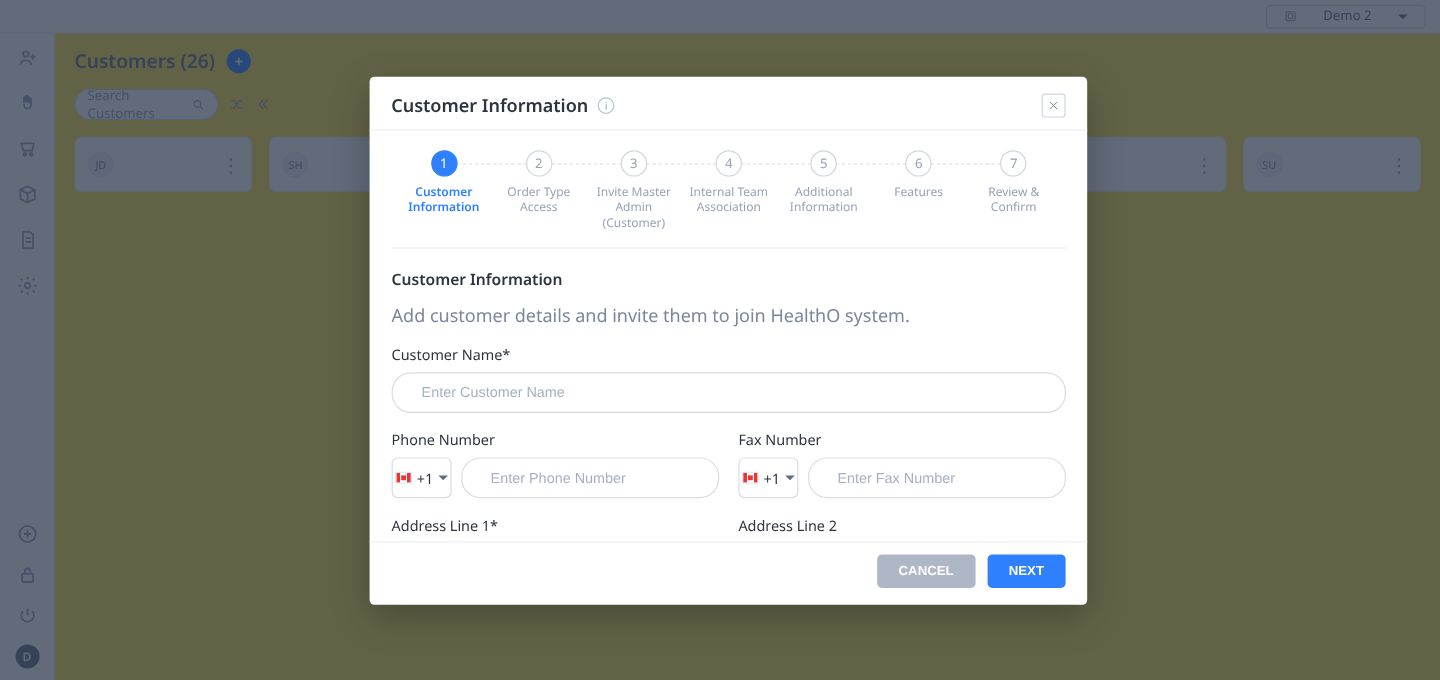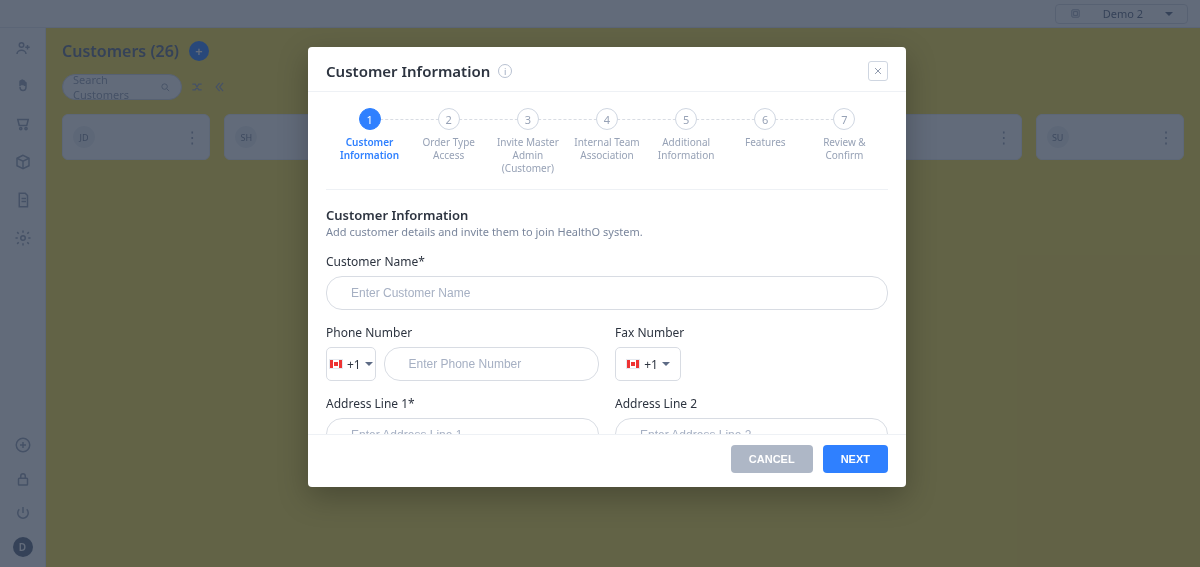--- a/index.html
+++ b/index.html
@@ -21,21 +21,21 @@
   .search-cust{height:26px;width:120px;border:1px solid #d8dce3;border-radius:14px;font-size:11px;color:#97a2b6;padding:0 10px;display:flex;align-items:center;justify-content:space-between;background:#fff}
   .panel-cards{margin-top:14px;display:flex;flex-direction:row;gap:14px}
   .card{width:150px;height:46px;background:#fff;border:1px solid #eef1f5;border-radius:6px;display:flex;align-items:center;justify-content:space-between;padding:0 10px}
   .avatar-sm{width:22px;height:22px;border-radius:50%;background:#eef1f5;font-size:9px;color:#7a869c;display:flex;align-items:center;justify-content:center}
   .dots{color:#97a2b6;letter-spacing:-1px;font-size:16px}
 
   
   .dim{position:absolute;inset:0;background:rgba(38,50,70,.72)}
 
   
-  .modal{position:absolute;left:308px;top:47px;width:598px;height:440px;background:#fff;border-radius:4px;box-shadow:0 10px 30px rgba(0,0,0,.25);display:flex;flex-direction:column}
+  .modal{position:absolute;left:308px;top:64px;width:598px;height:440px;background:#fff;border-radius:4px;box-shadow:0 10px 30px rgba(0,0,0,.25);display:flex;flex-direction:column}
   .modal-head{display:flex;align-items:center;justify-content:space-between;padding:14px 18px 10px 18px}
   .modal-title{font-size:15px;font-weight:600;color:#2d3440;display:flex;align-items:center;gap:8px}
   .info-ic{width:14px;height:14px;border-radius:50%;border:1.5px solid #b8c1d1;color:#b8c1d1;font-size:9px;display:flex;align-items:center;justify-content:center}
   .close-btn{width:20px;height:20px;border:1px solid #cfd6e1;border-radius:3px;color:#7a869c;display:flex;align-items:center;justify-content:center;font-size:11px}
 
   .modal-body{flex:1;overflow:hidden;position:relative;border-top:1px solid #eef1f5}
   .modal-scroll{position:absolute;inset:0;overflow-y:auto;padding:0 18px 10px 18px}
   .modal-scroll::-webkit-scrollbar{width:8px}
   .modal-scroll::-webkit-scrollbar-thumb{background:#c7cdd8;border-radius:4px}
   .modal-scroll::-webkit-scrollbar-track{background:#f1f3f7}
@@ -43,21 +43,21 @@
   .stepper{display:flex;justify-content:space-between;align-items:flex-start;padding:16px 4px 14px 4px;border-bottom:1px solid #eef1f5}
   .step{flex:1;display:flex;flex-direction:column;align-items:center;position:relative}
   .step-bubble{width:22px;height:22px;border-radius:50%;border:1px solid #cfd6e1;color:#97a2b6;font-size:11px;display:flex;align-items:center;justify-content:center;background:#fff;z-index:2}
   .step.active .step-bubble{background:#2f80ff;border-color:#2f80ff;color:#fff}
   .step-label{margin-top:6px;font-size:10px;color:#97a2b6;text-align:center;line-height:1.3;max-width:82px}
   .step.active .step-label{color:#2f80ff;font-weight:600}
   .step-line{position:absolute;top:11px;left:50%;width:100%;height:0;border-top:1px dashed #d8dce3;z-index:1}
   .step:last-child .step-line{display:none}
 
   .section-title{margin-top:16px;font-size:13px;font-weight:600;color:#2d3440}
-  .section-sub{margin-top:0;font-size:11px;color:#7a869c}
+  .section-sub{margin-top:12px;font-size:15px;color:#7a869c}
 
   .field-row{display:flex;gap:16px;margin-top:14px}
   .field{flex:1;display:flex;flex-direction:column}
   .field label{font-size:12px;color:#2d3440;font-weight:400;margin-bottom:6px}
   .txt-input{height:34px;border:1px solid #d8dce3;border-radius:16px;padding:0 24px;font-size:12px;color:#2d3440;outline:none;background:#fff;width:100%}
   .txt-input::placeholder{color:#a6b0c3}
 
   .phone-wrap{display:flex;gap:8px}
   .cc{height:34px;width:66px;border:1px solid #d8dce3;border-radius:5px;display:flex;align-items:center;justify-content:center;gap:4px;font-size:12px;color:#2d3440;background:#fff}
   .flag{width:14px;height:10px;background:linear-gradient(90deg,#e33 0 25%,#fff 25% 75%,#e33 75%);border:1px solid #e5e9ef;position:relative}
@@ -290,20 +290,21 @@
           </div>
         </div>
         <div class="field">
           <label>Fax Number</label>
           <div class="phone-wrap">
             <div class="cc">
               <span class="flag"></span>
               <span>+1</span>
               <span class="caret"></span>
             </div>
+            <input class="txt-input" placeholder="Enter Fax Number" style="">
           </div>
         </div>
       </div>
 
       <div class="field-row">
         <div class="field">
           <label>Address Line 1*</label>
           <input class="txt-input" placeholder="Enter Address Line 1" style="">
         </div>
         <div class="field">

